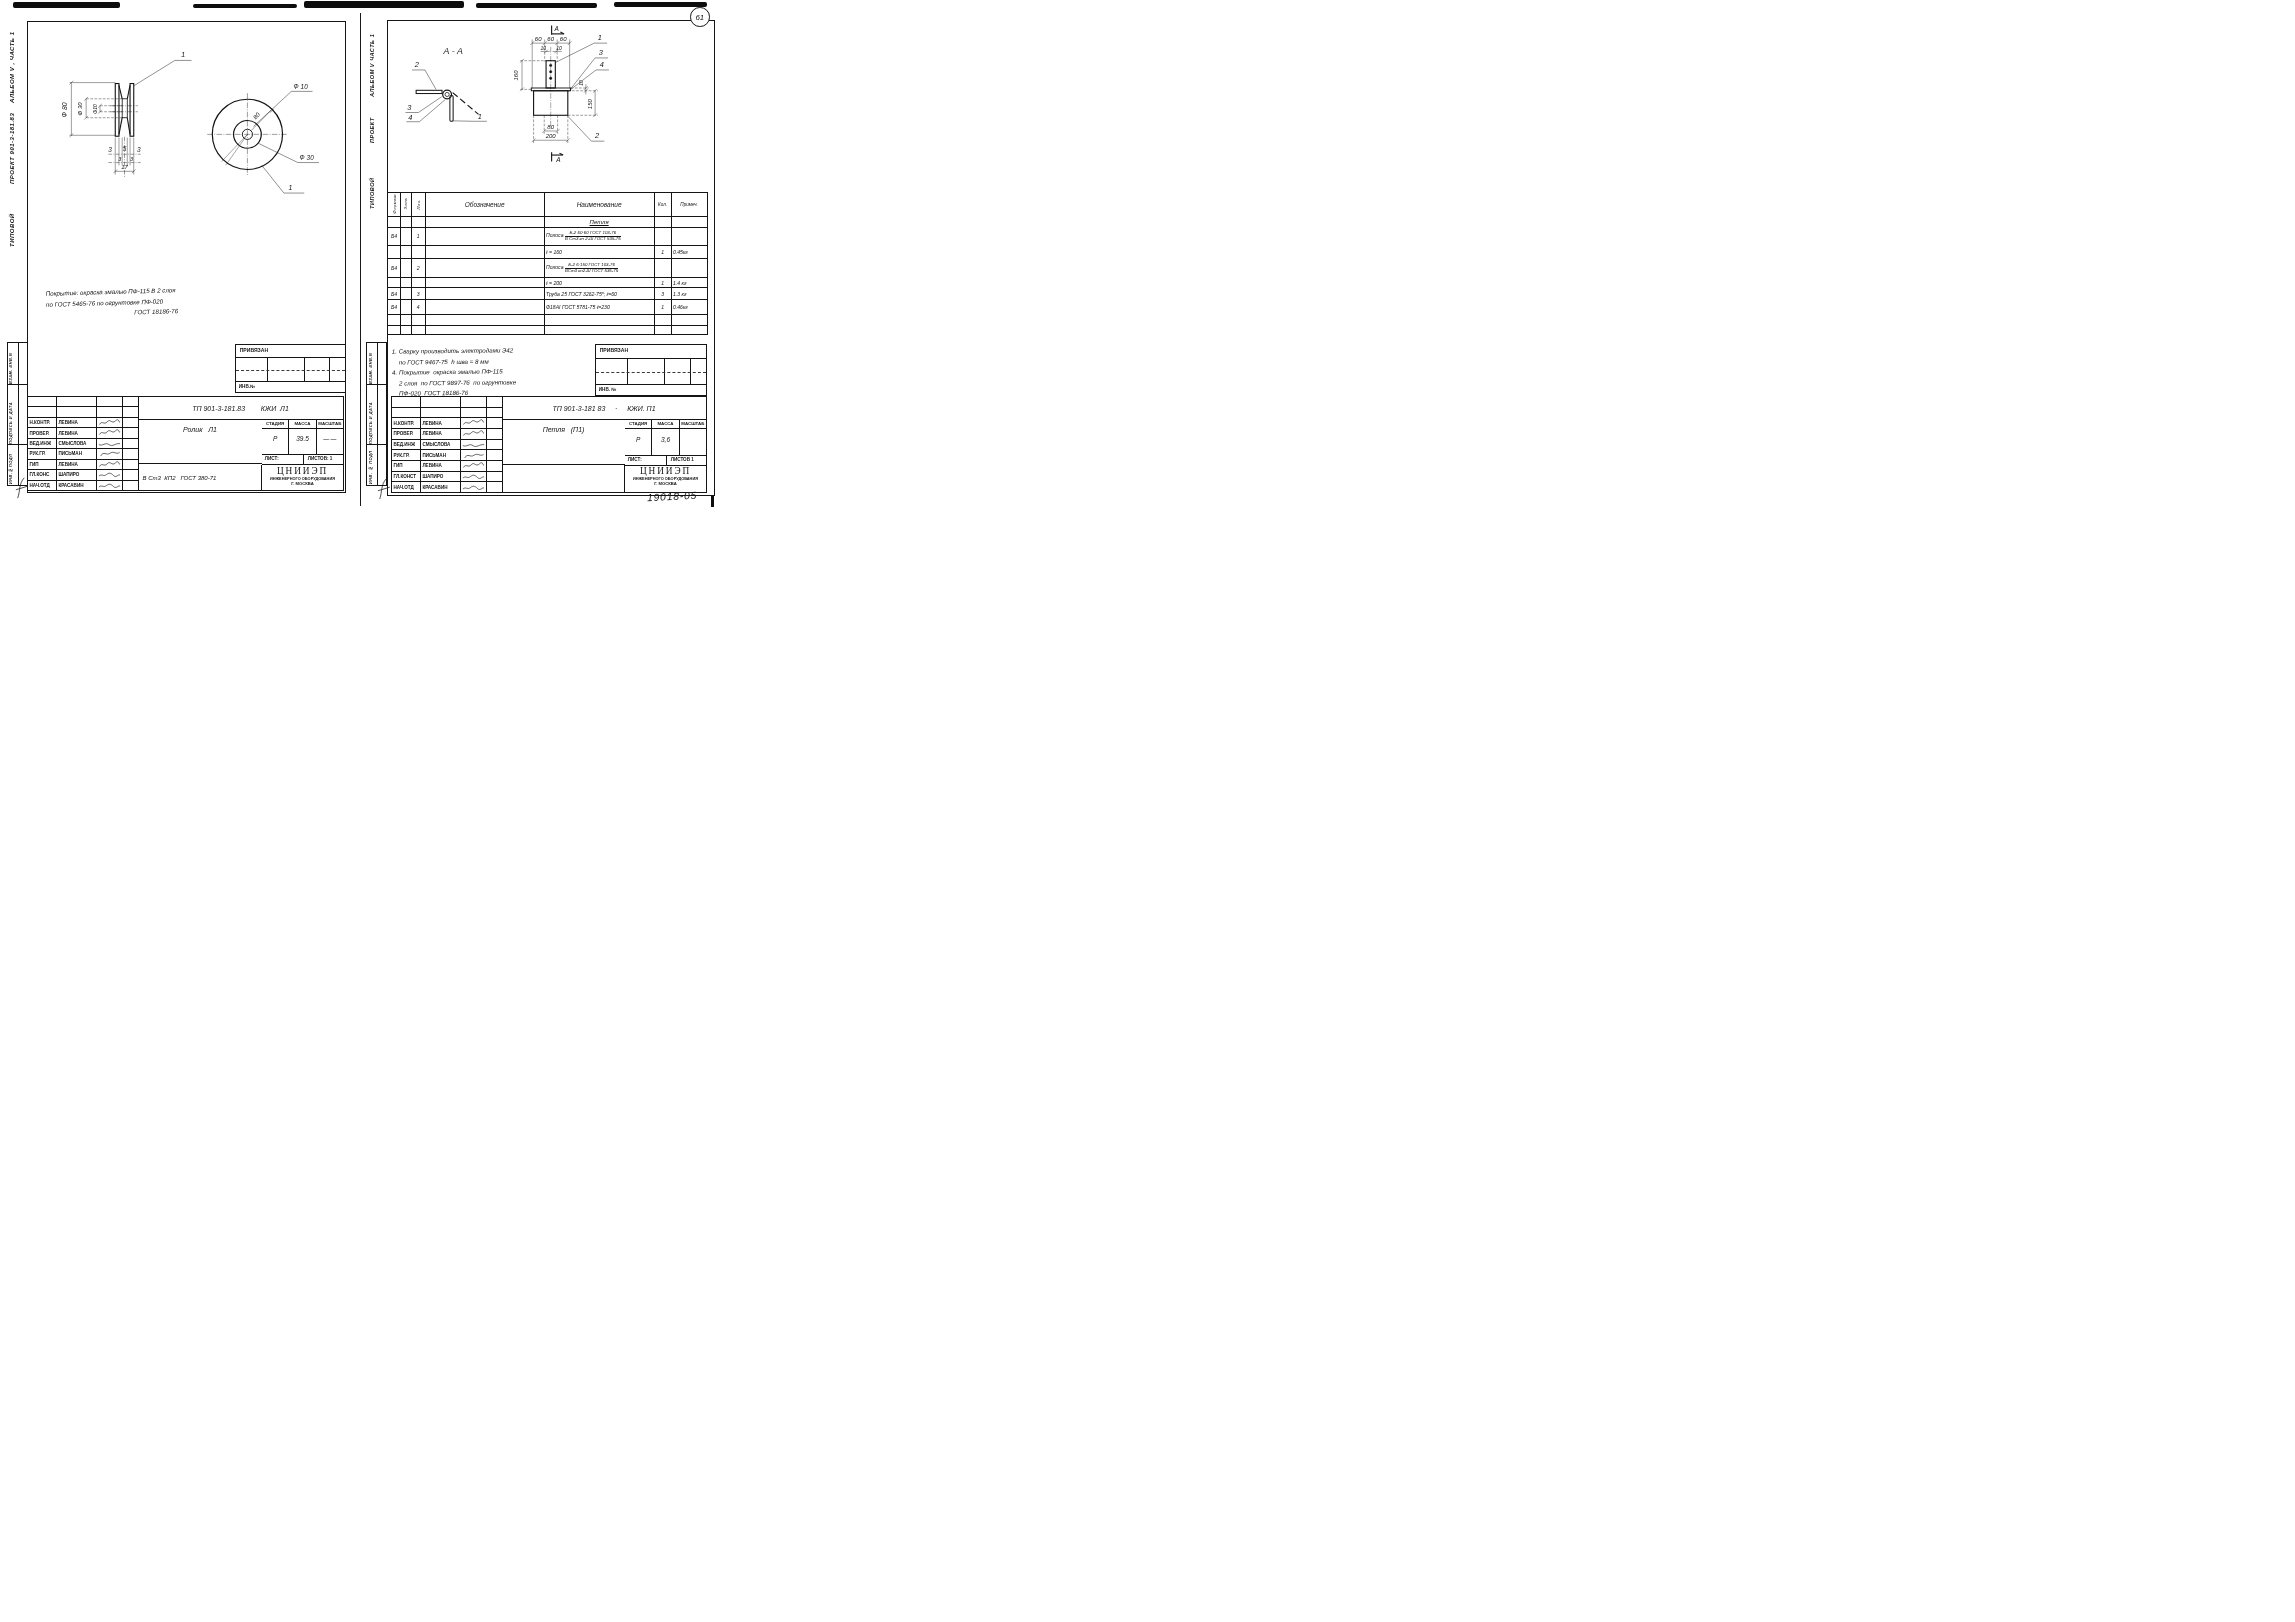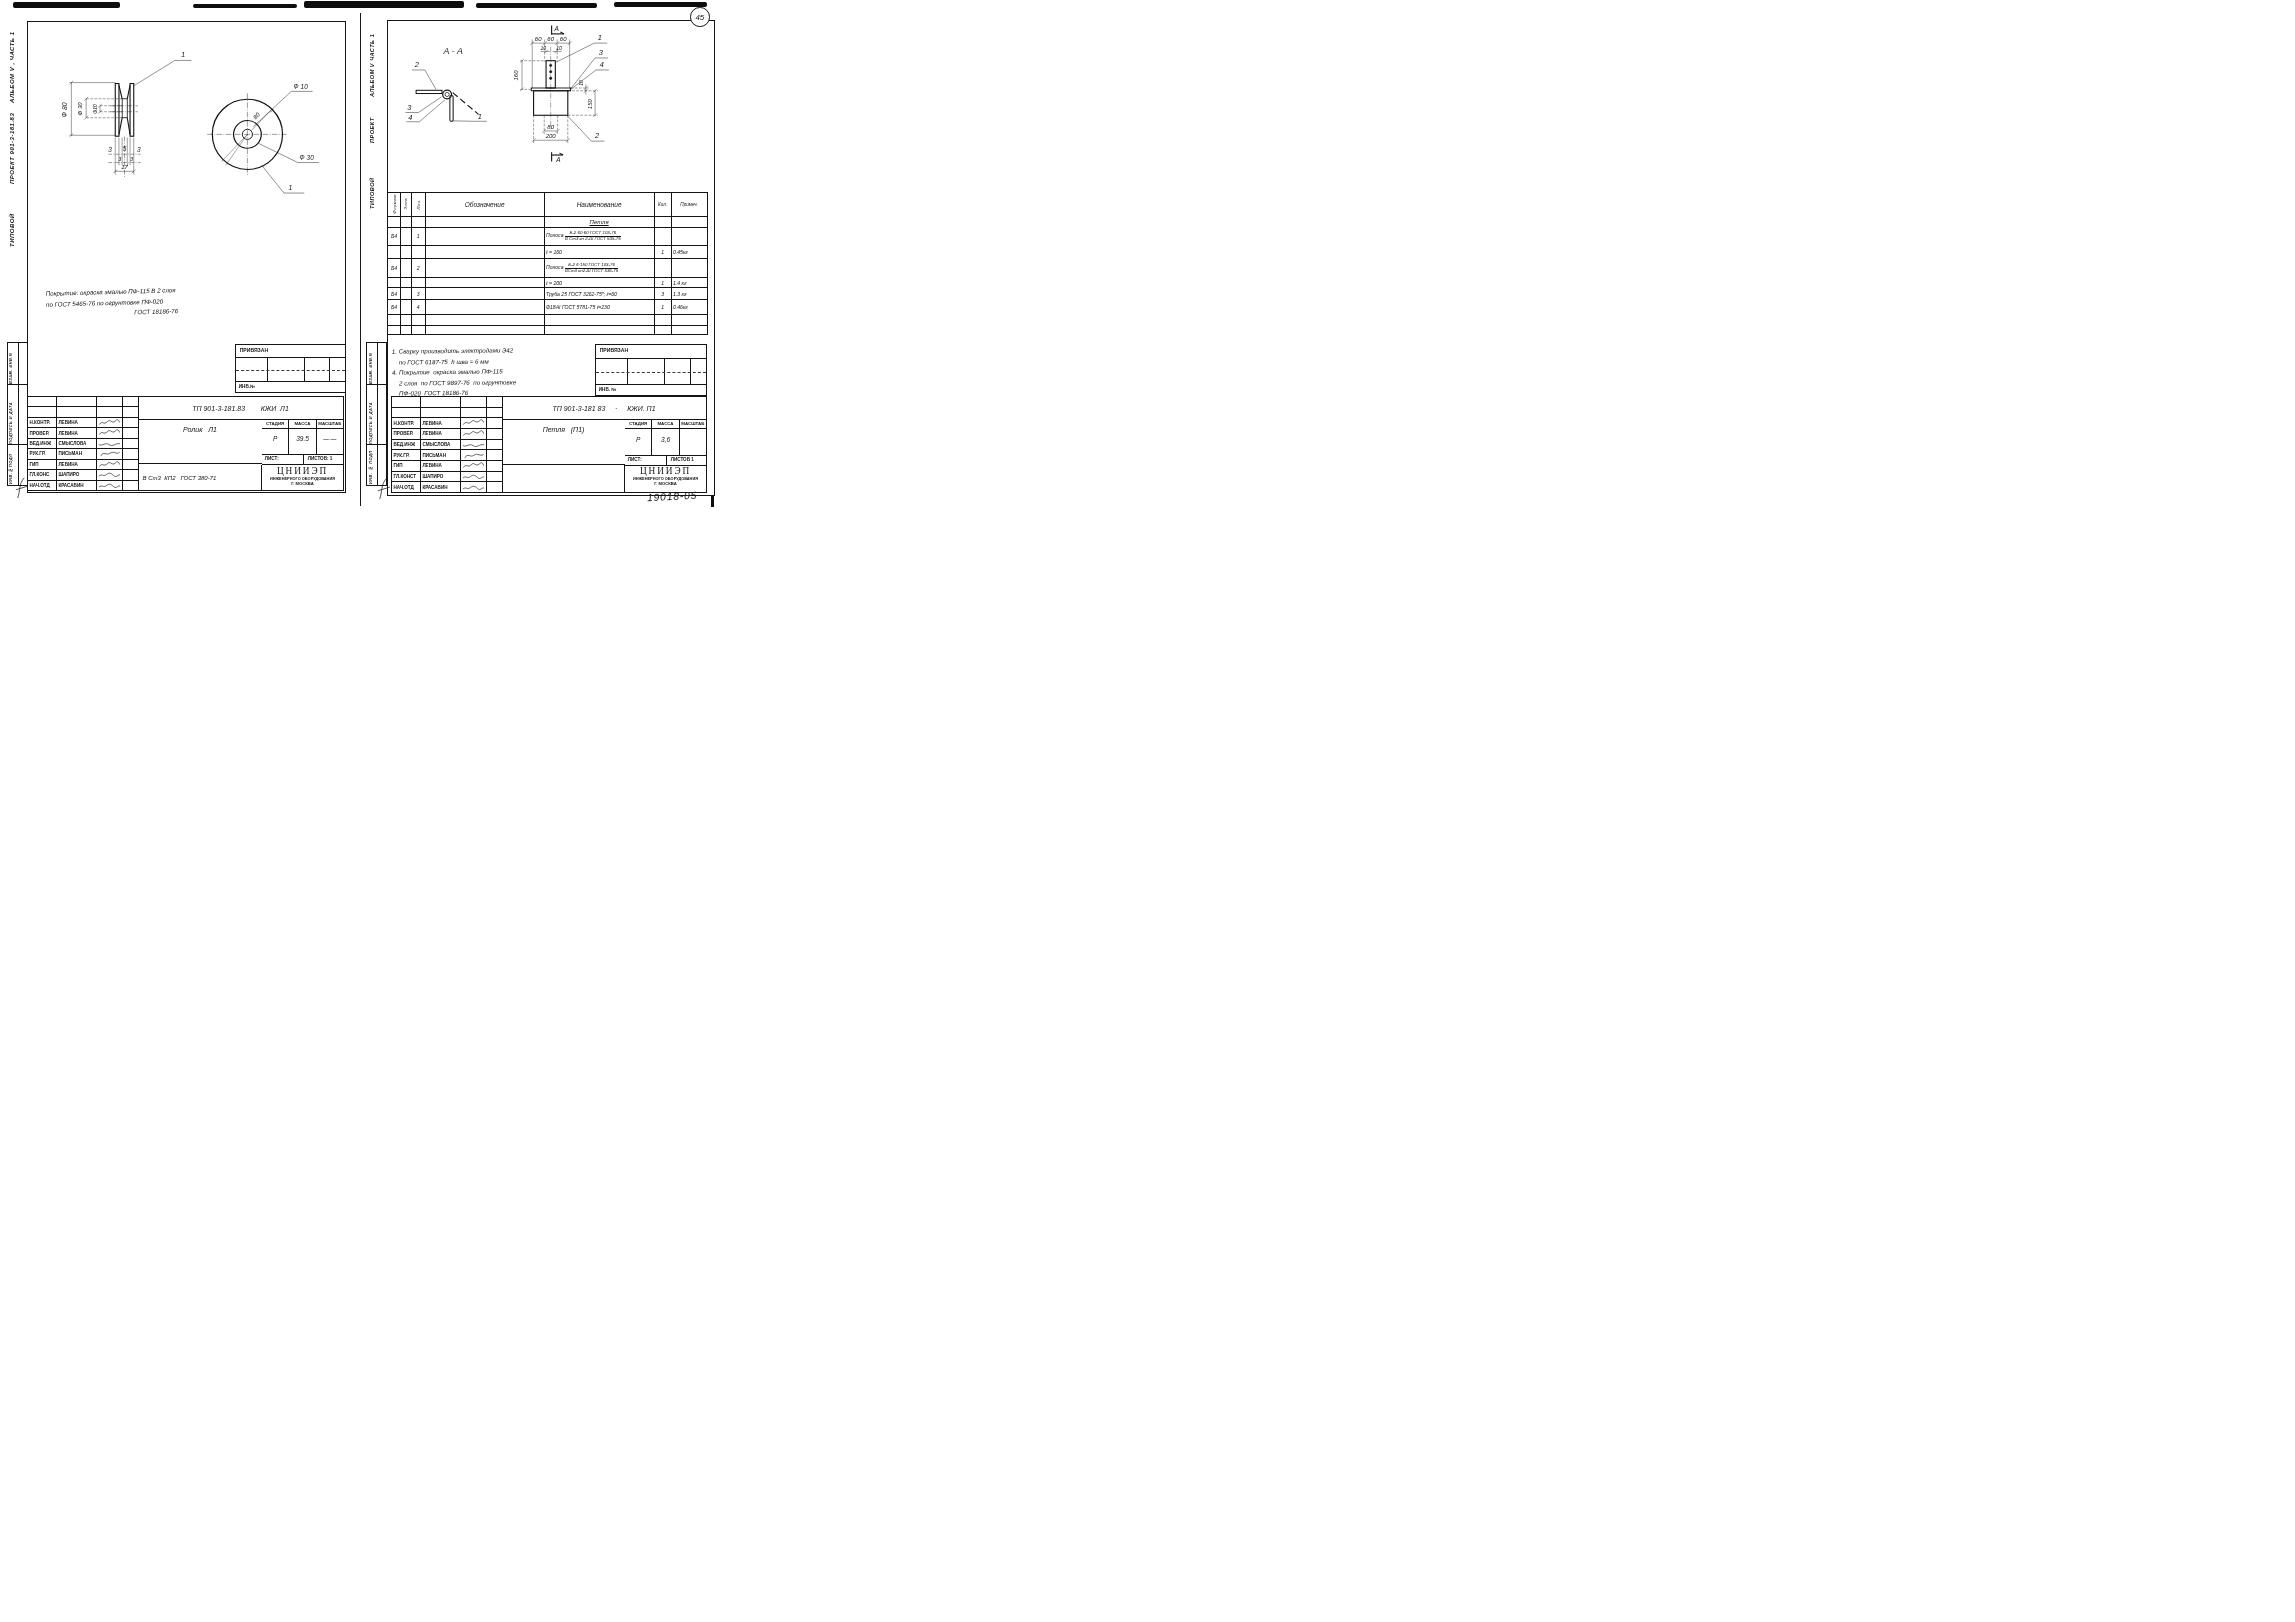--- a/index.html
+++ b/index.html
@@ -270,21 +270,21 @@
       <div style="position:absolute;left:124px;top:68px;right:0;bottom:0;text-align:center">
         <div style="font-size:9.3px;letter-spacing:1.9px;font-family:'Liberation Serif',serif;margin-top:0.9px">ЦНИИЭП</div>
         <div style="font-size:3.9px;font-weight:bold">ИНЖЕНЕРНОГО ОБОРУДОВАНИЯ</div>
         <div style="font-size:4.2px;font-weight:bold">Г. МОСКВА</div>
       </div>
     </div>
   </div>
 
   <div class="frame" style="left:387px;top:20.4px;width:326px;height:474px"></div>
 
-  <div class="abs" style="left:690px;top:7.4px;width:17.6px;height:17.6px;border:1.1px solid #141414;border-radius:50%;background:#fff;display:flex;align-items:center;justify-content:center;font-size:7.9px;font-style:italic">45</div>
+  <div class="abs" style="left:690px;top:7.4px;width:17.6px;height:17.6px;border:1.1px solid #141414;border-radius:50%;background:#fff;display:flex;align-items:center;justify-content:center;font-size:7.9px;font-style:italic">61</div>
 
   <div class="vtext abs" style="left:369px;top:23px;height:74px;font-size:5.6px">АЛЬБОМ V  ЧАСТЬ 1</div>
   <div class="vtext abs" style="left:369px;top:111px;height:32px;font-size:5.6px">ПРОЕКТ</div>
   <div class="vtext abs" style="left:369px;top:160px;height:49px;font-size:5.6px">ТИПОВОЙ</div>
 
   <div class="cell bt bl bb br" style="left:366px;top:342px;width:21px;height:43px">
     <div class="vtext" style="position:absolute;left:0.9px;top:1.9px;height:39px;font-size:3.9px;font-weight:bold">ВЗАМ. ИНВ.N</div>
     <div style="position:absolute;left:10.2px;top:0;bottom:0;border-left:0.6px solid #151515"></div>
   </div>
   <div class="cell bl bb br" style="left:366px;top:385px;width:21px;height:60px">
@@ -510,21 +510,21 @@
           <td></td>
           <td></td>
           <td></td>
           <td></td>
         </tr>
   </tbody>
     </table>
 
   <div class="abs" style="left:392px;top:346px;transform:rotate(-0.6deg)">
     <div class="noteln">1. Сварку производить электродами Э42</div>
-    <div class="noteln">    по ГОСТ 6187-75  h шва = 6 мм</div>
+    <div class="noteln">    по ГОСТ 9467-75  h шва = 8 мм</div>
     <div class="noteln">4. Покрытие  окраска эмалью ПФ-115</div>
     <div class="noteln">    2 слоя  по ГОСТ 9897-76  по огрунтовке</div>
     <div class="noteln">    ПФ-020  ГОСТ 18186-76</div>
   </div>
 
   <div class="privy" style="left:595px;top:344px;width:112px;height:52px">
     <div style="height:14.3px;border-bottom:0.7px solid #151515;font-size:5.1px;font-weight:bold;padding:2.3px 0 0 3.7px;box-sizing:border-box">ПРИВЯЗАН</div>
     <div style="position:relative;height:25.4px;border-bottom:0.7px solid #151515;box-sizing:border-box">
       <div style="position:absolute;left:30.5px;top:0;bottom:0;border-left:0.7px solid #151515"></div>
       <div style="position:absolute;left:68px;top:0;bottom:0;border-left:0.7px solid #151515"></div>

